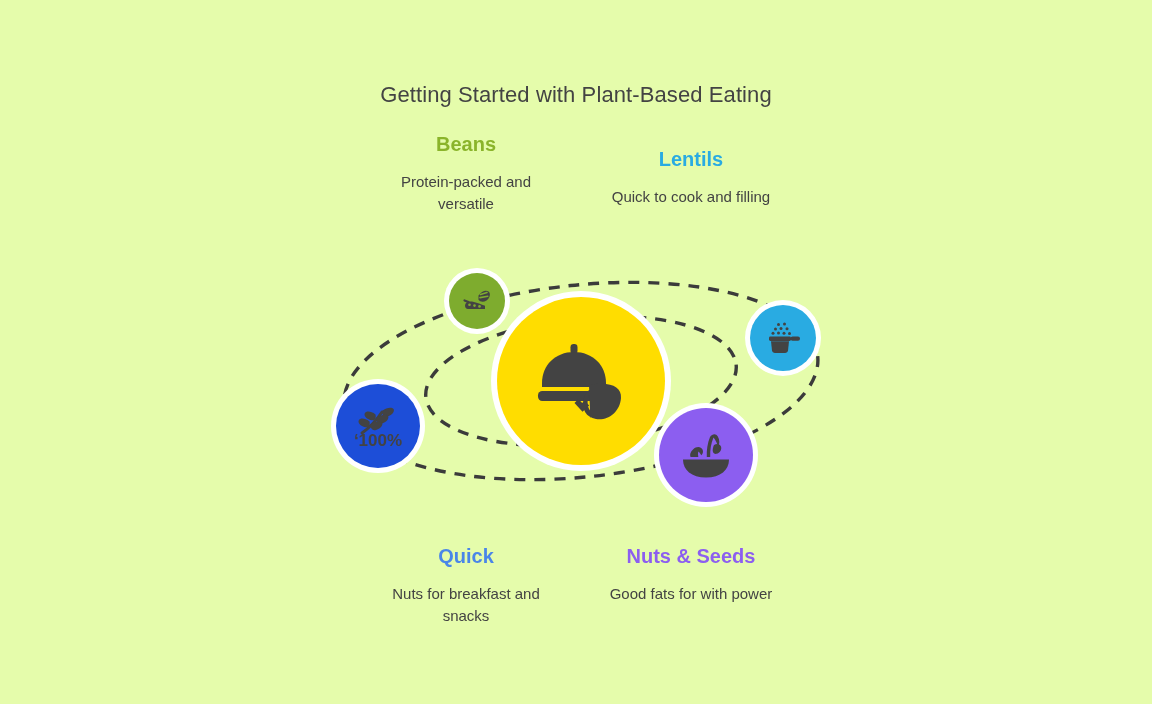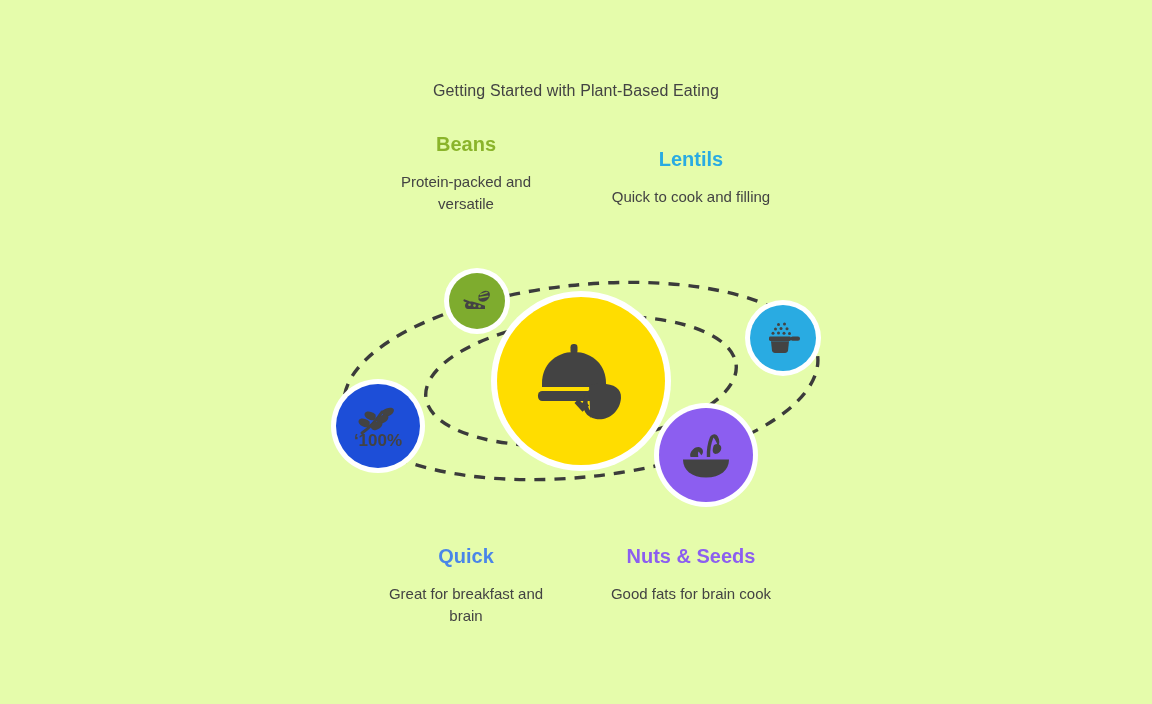--- a/index.html
+++ b/index.html
@@ -22,21 +22,21 @@
     height: 704px;
   }
 
   
   #page-title {
     position: absolute;
     left: 0;
     top: 82px;
     width: 1152px;
     text-align: center;
-    font-size: 16px;
+    font-size: 22px;
     font-weight: 400;
     color: #434343;
     letter-spacing: 0.1px;
   }
 
   
   .label-block {
     position: absolute;
     text-align: center;
   }
@@ -241,21 +241,21 @@
     <p class="label-desc">Protein-packed and versatile</p>
   </div>
 
   <div class="label-block" id="label-lentils">
     <p class="label-heading">Lentils</p>
     <p class="label-desc">Quick to cook and filling</p>
   </div>
 
   <div class="label-block" id="label-oats">
     <p class="label-heading">Quick</p>
-    <p class="label-desc">Great for breakfast and brain</p>
+    <p class="label-desc">Nuts for breakfast and snacks</p>
   </div>
 
   <div class="label-block" id="label-nuts-seeds">
     <p class="label-heading">Nuts &amp; Seeds</p>
-    <p class="label-desc">Good fats for brain cook</p>
+    <p class="label-desc">Good fats for with power</p>
   </div>
 
 </div>
 
 </body></html>

